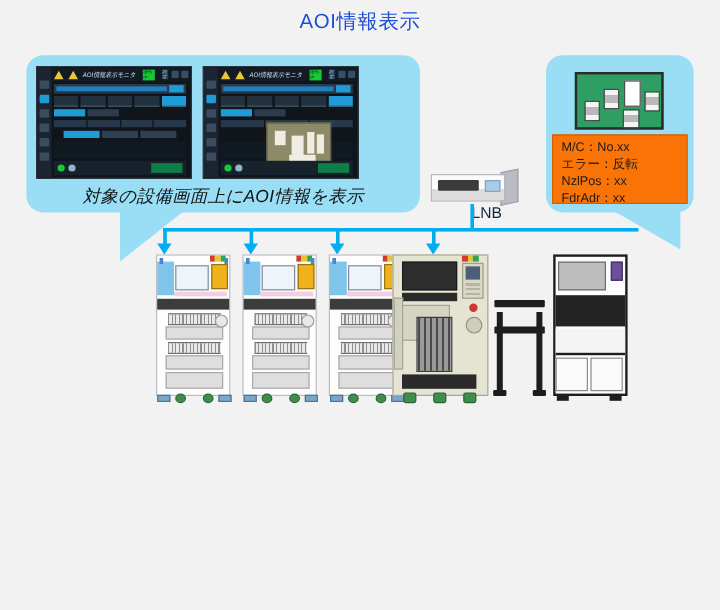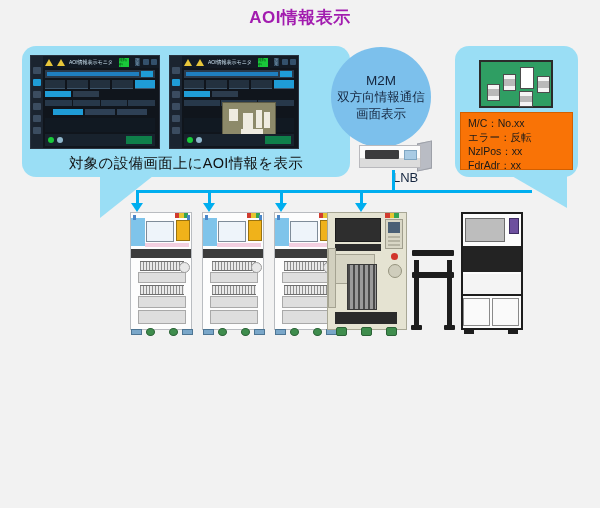--- a/index.html
+++ b/index.html
@@ -21,34 +21,34 @@
     height: 508px;
   }
 
   
   .page-title {
     position: absolute;
     left: 0; top: 6px;
     width: 600px;
     text-align: center;
     font-size: 17px;
-    font-weight: bold;
-    color: #a21caf;
+    font-weight: normal;
+    color: #1d4ed8;
     letter-spacing: .5px;
   }
 
   
   .callout {
     position: absolute;
     background: #9adef5;
     border-radius: 14px;
   }
   #callout-left {
     left: 22px; top: 46px;
-    width: 328px; height: 131px;
+    width: 328px; height: 131px; font-style: italic;
   }
   #callout-right {
     left: 455px; top: 46px;
     width: 123px; height: 131px;
   }
   .callout-tail {
     position: absolute;
     width: 0; height: 0;
   }
   
@@ -634,25 +634,20 @@
       <div class="shot-footer">
         <i class="foot-dot"></i>
         <i class="foot-dot g2"></i>
         <i class="foot-btn"></i>
       </div>
     </div>
 
     <div class="callout-caption">対象の設備画面上にAOI情報を表示</div>
   </div>
 
-  <div id="m2m-circle">
-    <span>M2M</span>
-    <span>双方向情報通信</span>
-    <span>画面表示</span>
-  </div>
 
   <div id="lnb-device">
     <div class="lnb-side"></div>
     <div class="lnb-body">
       <div class="lnb-slot"></div>
       <div class="lnb-panel"></div>
     </div>
   </div>
   <div id="lnb-label">LNB</div>
 

